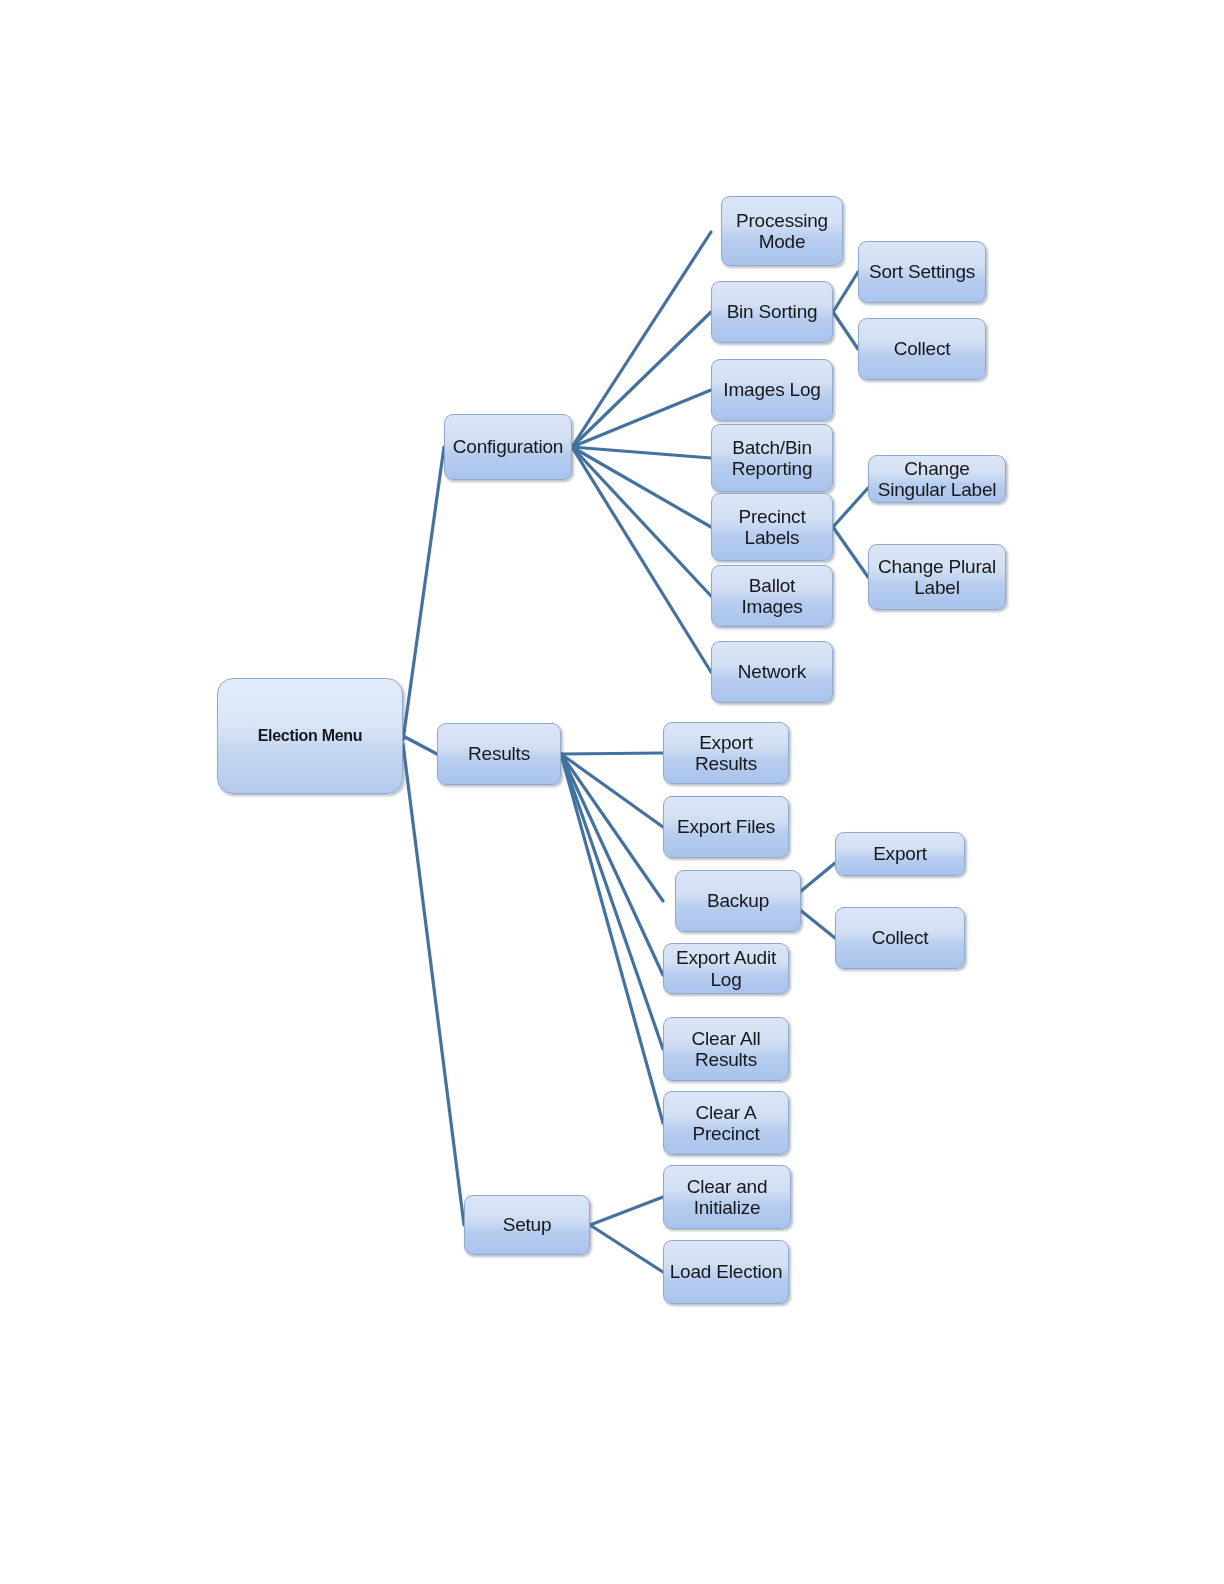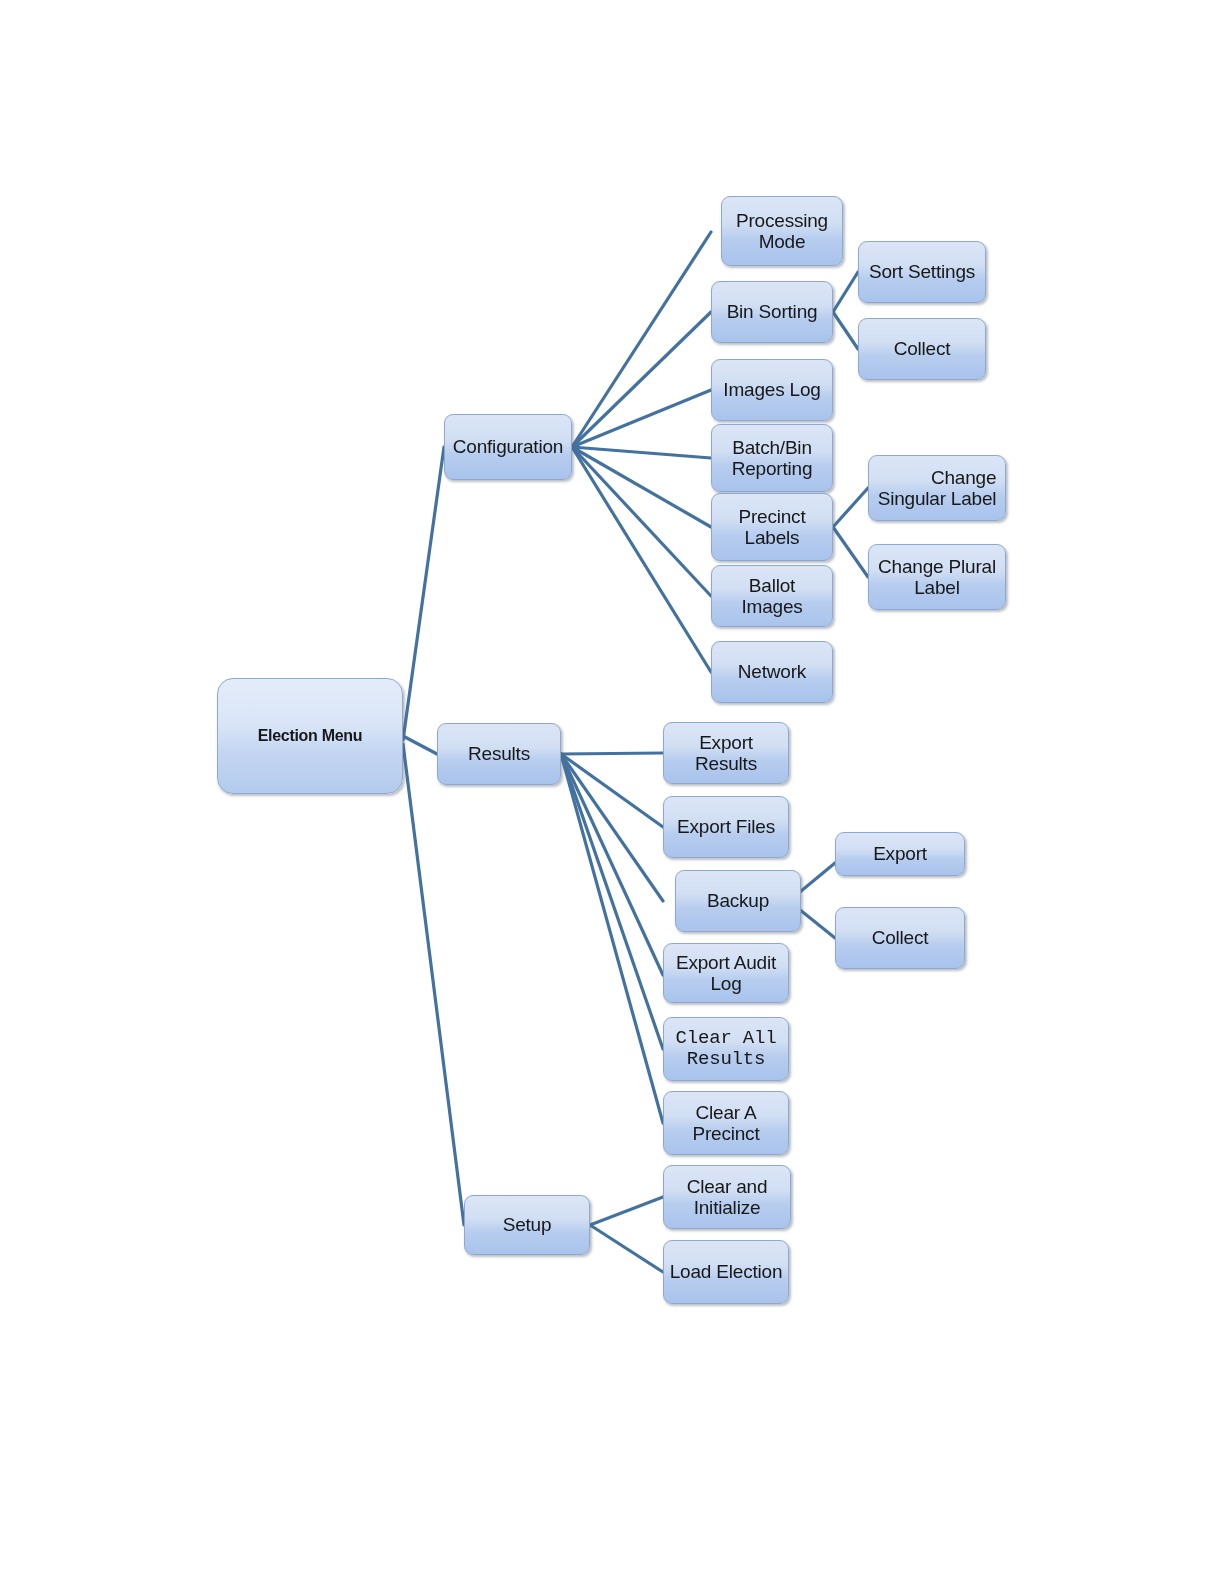--- a/index.html
+++ b/index.html
@@ -128,46 +128,46 @@
       </div>
       <div class="node" style="left: 663px; top: 722px; width: 126px; height: 62px;">
         <span class="label">Export Results</span>
       </div>
       <div class="node" style="left: 663px; top: 796px; width: 126px; height: 62px;">
         <span class="label">Export Files</span>
       </div>
       <div class="node" style="left: 675px; top: 870px; width: 126px; height: 62px;">
         <span class="label">Backup</span>
       </div>
-      <div class="node" style="left: 663px; top: 943px; width: 126px; height: 60px;">
+      <div class="node" style="left: 663px; top: 943px; width: 126px; height: 51px;">
         <span class="label">Export Audit
 Log</span>
       </div>
-      <div class="node" style="left: 663px; top: 1017px; width: 126px; height: 64px; font-family: Liberation Mono, monospace;">
+      <div class="node" style="left: 663px; top: 1017px; width: 126px; height: 64px;">
         <span class="label">Clear All
 Results</span>
       </div>
       <div class="node" style="left: 663px; top: 1091px; width: 126px; height: 64px;">
         <span class="label">Clear A
 Precinct</span>
       </div>
       <div class="node" style="left: 663px; top: 1165px; width: 128px; height: 64px;">
         <span class="label">Clear and
 Initialize</span>
       </div>
       <div class="node" style="left: 663px; top: 1240px; width: 126px; height: 64px;">
         <span class="label">Load Election</span>
       </div>
       <div class="node" style="left: 858px; top: 241px; width: 128px; height: 62px;">
         <span class="label">Sort Settings</span>
       </div>
       <div class="node" style="left: 858px; top: 318px; width: 128px; height: 62px;">
         <span class="label">Collect</span>
       </div>
-      <div class="node" style="left: 868px; top: 455px; width: 138px; height: 66px; text-align: right;">
+      <div class="node" style="left: 868px; top: 455px; width: 138px; height: 48px;">
         <span class="label">Change
 Singular Label</span>
       </div>
       <div class="node" style="left: 868px; top: 544px; width: 138px; height: 66px;">
         <span class="label">Change Plural
 Label</span>
       </div>
       <div class="node" style="left: 835px; top: 832px; width: 130px; height: 44px;">
         <span class="label">Export</span>
       </div>

